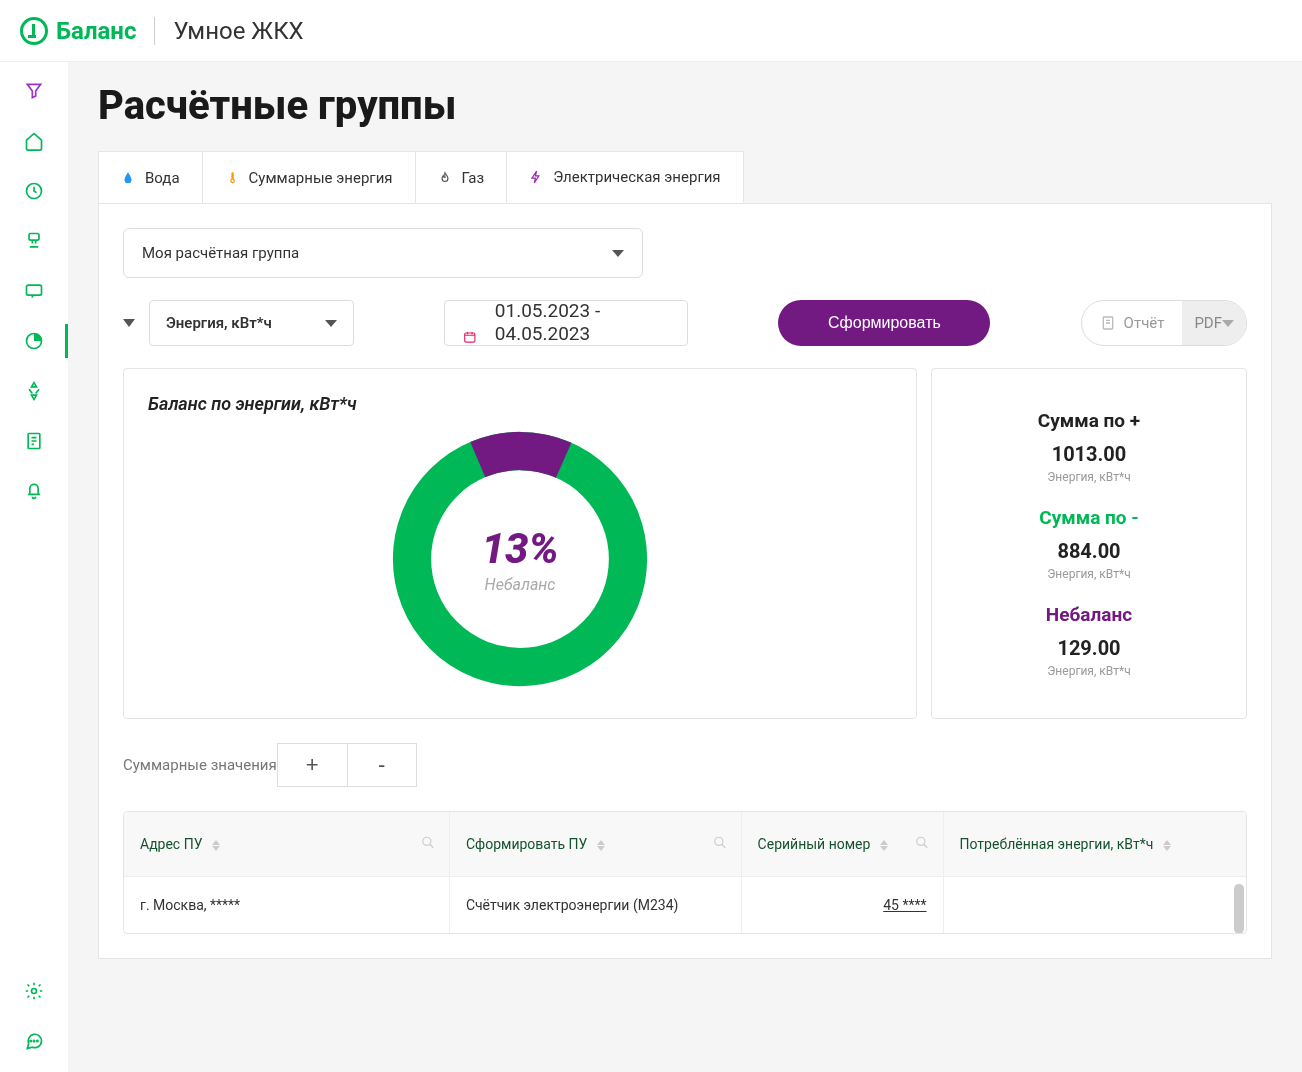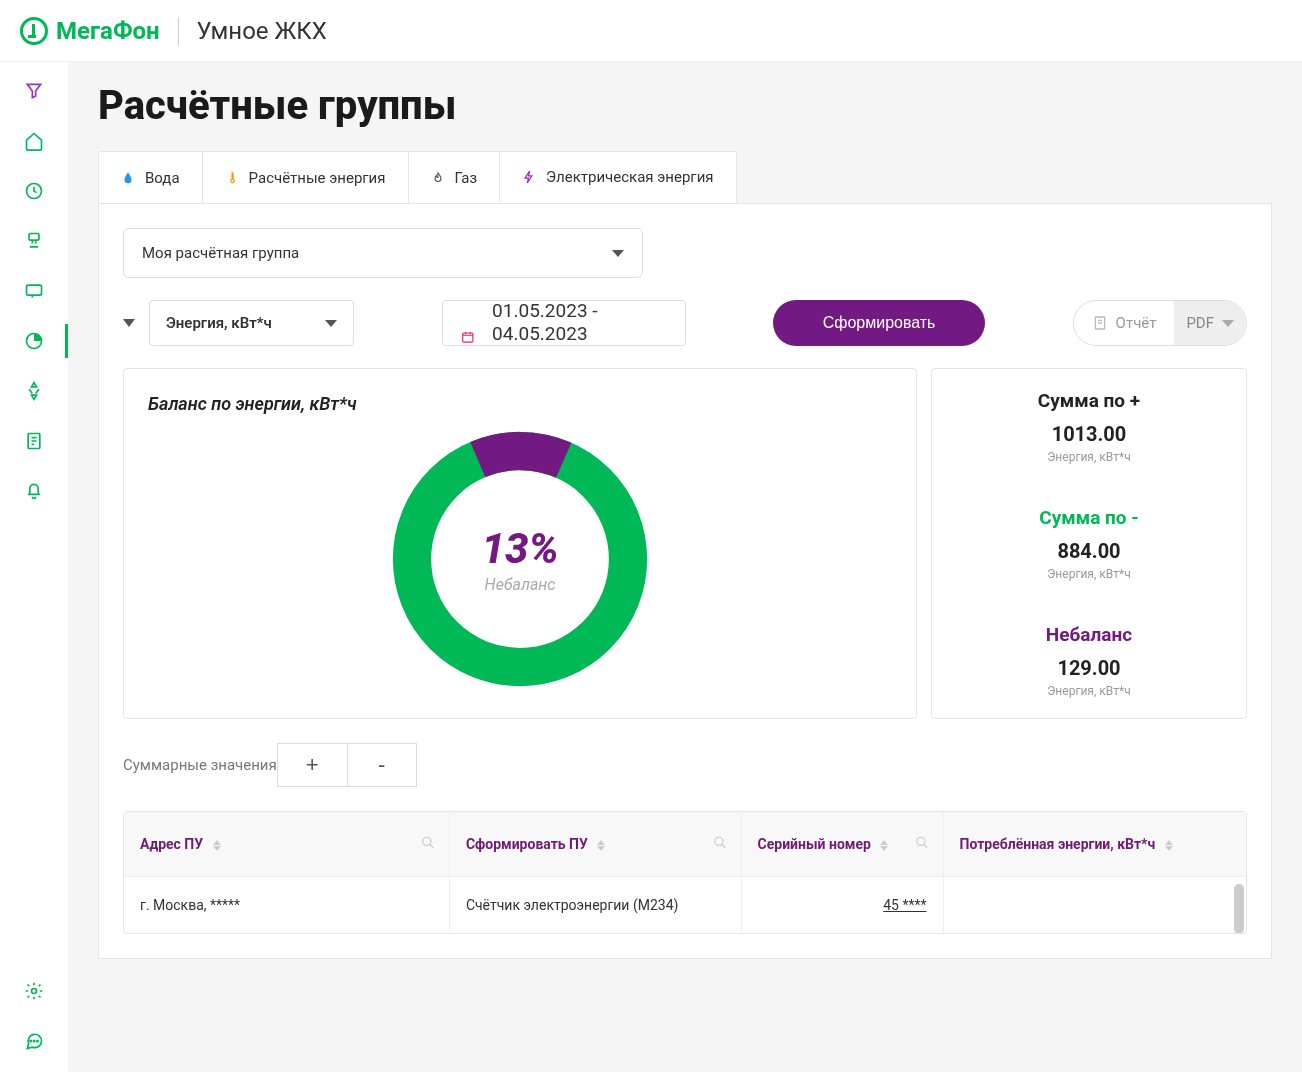--- a/index.html
+++ b/index.html
@@ -46,72 +46,72 @@
 .select-wide { width: 520px; height: 50px; border: 1px solid #ddd; border-radius: 6px; display: flex; align-items: center; justify-content: space-between; padding: 0 18px; font-size: 15px; color: #333; background: #fff; cursor: pointer; }
 
 .row2 { display: flex; align-items: center; gap: 10px; justify-content: space-between; margin-bottom: 22px; }
 .row2-left { display: flex; align-items: center; gap: 14px; }
 .sort-triangle { width: 0; height: 0; border-left: 6px solid transparent; border-right: 6px solid transparent; border-top: 8px solid #555; cursor: pointer; }
 .select-small { width: 205px; height: 46px; border: 1px solid #ddd; border-radius: 4px; display: flex; align-items: center; justify-content: space-between; padding: 0 16px; font-size: 15px; font-weight: 600; color: #333; background: #fff; cursor: pointer; }
 .date-pick { width: 244px; height: 46px; border: 1px solid #ddd; border-radius: 4px; display: flex; align-items: flex-end; gap: 18px; padding: 0 18px; font-size: 19px; color: #333; background: #fff; cursor: pointer; }
 .btn-primary { width: 212px; height: 46px; background: #731982; color: #fff; border: none; border-radius: 24px; font-size: 16px; font-weight: 500; cursor: pointer; }
 .report-group { display: flex; align-items: center; border: 1px solid #ddd; border-radius: 24px; height: 46px; overflow: hidden; background: #fff; }
 .report-btn { display: flex; align-items: center; gap: 8px; padding: 0 18px; height: 100%; color: #999; font-size: 15px; }
-.report-fmt { background: #eee; padding: 0 12px; height: 100%; display: flex; align-items: center; gap: 8px; color: #888; font-size: 15px; }
+.report-fmt { background: #eee; padding: 0 12px; height: 100%; display: flex; align-items: center; gap: 0; color: #888; font-size: 15px; }
 
 
 .cards { display: flex; gap: 14px; margin-bottom: 24px; }
 .card-chart { flex: 1; border: 1px solid #e5e5e5; border-radius: 4px; padding: 24px; font-style: italic; }
 .card-chart h3 { font-size: 18px; font-weight: 600; color: #222; margin-bottom: 10px; }
 .donut-wrap { display: flex; justify-content: center; position: relative; align-items: center; }
 .donut-center { position: absolute; top: 50%; left: 50%; transform: translate(-50%, -50%); text-align: center; }
 .donut-pct { font-size: 42px; font-weight: 800; color: #731982; }
 .donut-label { font-size: 16px; color: #aaa; margin-top: 2px; }
 
-.card-stats { width: 316px; border: 1px solid #e5e5e5; border-radius: 4px; padding: 20px; text-align: center; display: flex; flex-direction: column; justify-content: space-between; }
+.card-stats { width: 316px; border: 1px solid #e5e5e5; border-radius: 4px; padding: 40px; text-align: center; display: flex; flex-direction: column; justify-content: space-between; }
 .stat-block { }
 .stat-title { font-size: 19px; font-weight: 700; margin-bottom: 10px; }
 .stat-title.black { color: #222; }
 .stat-title.green { color: #00B856; }
 .stat-title.purple { color: #731982; }
 .stat-value { font-size: 20px; font-weight: 700; color: #222; margin-bottom: 4px; }
 .stat-unit { font-size: 12px; color: #999; }
 
 
 .summary-row { display: flex; align-items: center; margin-bottom: 24px; }
 .summary-label { font-size: 15px; color: #777; }
 .pm-group { display: flex; }
 .pm-btn { width: 70px; height: 44px; border: 1px solid #ddd; background: #fff; font-size: 22px; color: #555; cursor: pointer; }
 .pm-btn:first-child { border-right: none; }
 
 
 .table-wrap { border: 1px solid #e5e5e5; border-radius: 4px; overflow: hidden; position: relative; }
 .table { width: 100%; border-collapse: collapse; }
-.table th { background: #f8f8f8; text-align: left; padding: 24px 16px; font-size: 14px; font-weight: 700; color: #701a75; border-right: 1px solid #eee; border-bottom: 1px solid #eee; position: relative; }
+.table th { background: #f8f8f8; text-align: left; padding: 24px 16px; font-size: 14px; font-weight: 400; color: #14532d; border-right: 1px solid #eee; border-bottom: 1px solid #eee; position: relative; }
 .table th:last-child { border-right: none; }
 .table td { padding: 20px 16px; font-size: 14px; color: #333; border-right: 1px solid #eee; }
 .table td:last-child { border-right: none; }
 .th-sort { display: inline-flex; flex-direction: column; gap: 1px; margin-left: 6px; vertical-align: middle; }
 .th-sort::before { content: ''; border-left: 4px solid transparent; border-right: 4px solid transparent; border-bottom: 5px solid #ccc; }
 .th-sort::after { content: ''; border-left: 4px solid transparent; border-right: 4px solid transparent; border-top: 5px solid #ccc; }
 .th-search { position: absolute; right: 14px; top: 50%; transform: translateY(-50%); color: #ccc; }
 .td-right { text-align: right; text-decoration: underline; }
 .vscroll { position: absolute; right: 2px; top: 72px; bottom: 4px; width: 10px; background: #f0f0f0; border-radius: 5px; }
 .vscroll-thumb { position: absolute; top: 0; width: 100%; height: 50px; background: #ccc; border-radius: 5px; }
 
 .chevron-down { display: inline-block; width: 0; height: 0; border-left: 6px solid transparent; border-right: 6px solid transparent; border-top: 7px solid #555; }
 .chevron-down.light { border-top-color: #aaa; }
 </style>
 </head>
 <body>
 
 <div class="header">
   <div class="logo-group">
     <div class="logo-icon"></div>
-    <span class="logo-text">МегаФон</span>
+    <span class="logo-text">Баланс</span>
   </div>
   <div class="logo-divider"></div>
   <span class="product-name">Умное ЖКХ</span>
 </div>
 
 <div class="layout">
 
   <div class="sidebar">
     <div class="sidebar-item highlighted">
       <svg class="sb-icon" width="20" height="20" viewBox="0 0 24 24" fill="none" stroke-width="2">
@@ -188,21 +188,21 @@
       <div class="tab">
         <svg class="tab-icon" viewBox="0 0 24 24" fill="#2196F3">
             <path d="M12 2C8 8 6 12 6 15a6 6 0 0012 0c0-3-2-7-6-13z"></path>
           </svg>
         <span>Вода</span>
       </div>
       <div class="tab">
         <svg class="tab-icon" viewBox="0 0 24 24" fill="none" stroke="#FF9800" stroke-width="2">
             <path d="M12 4v10a3 3 0 102 0V4a1 1 0 00-2 0z"></path>
           </svg>
-        <span>Расчётные энергия</span>
+        <span>Суммарные энергия</span>
       </div>
       <div class="tab">
         <svg class="tab-icon" viewBox="0 0 24 24" fill="none" stroke="#555" stroke-width="2">
             <path d="M12 3c3 4 5 7 5 10a5 5 0 01-10 0c0-2 1-4 2-5 0 2 1 3 3 3 0-3-1-5 0-8z"></path>
           </svg>
         <span>Газ</span>
       </div>
       <div class="tab active">
         <svg class="tab-icon" viewBox="0 0 24 24" fill="none" stroke="#9C27B0" stroke-width="2">
             <path d="M13 2L5 14h6l-2 8 8-12h-6z"></path>

